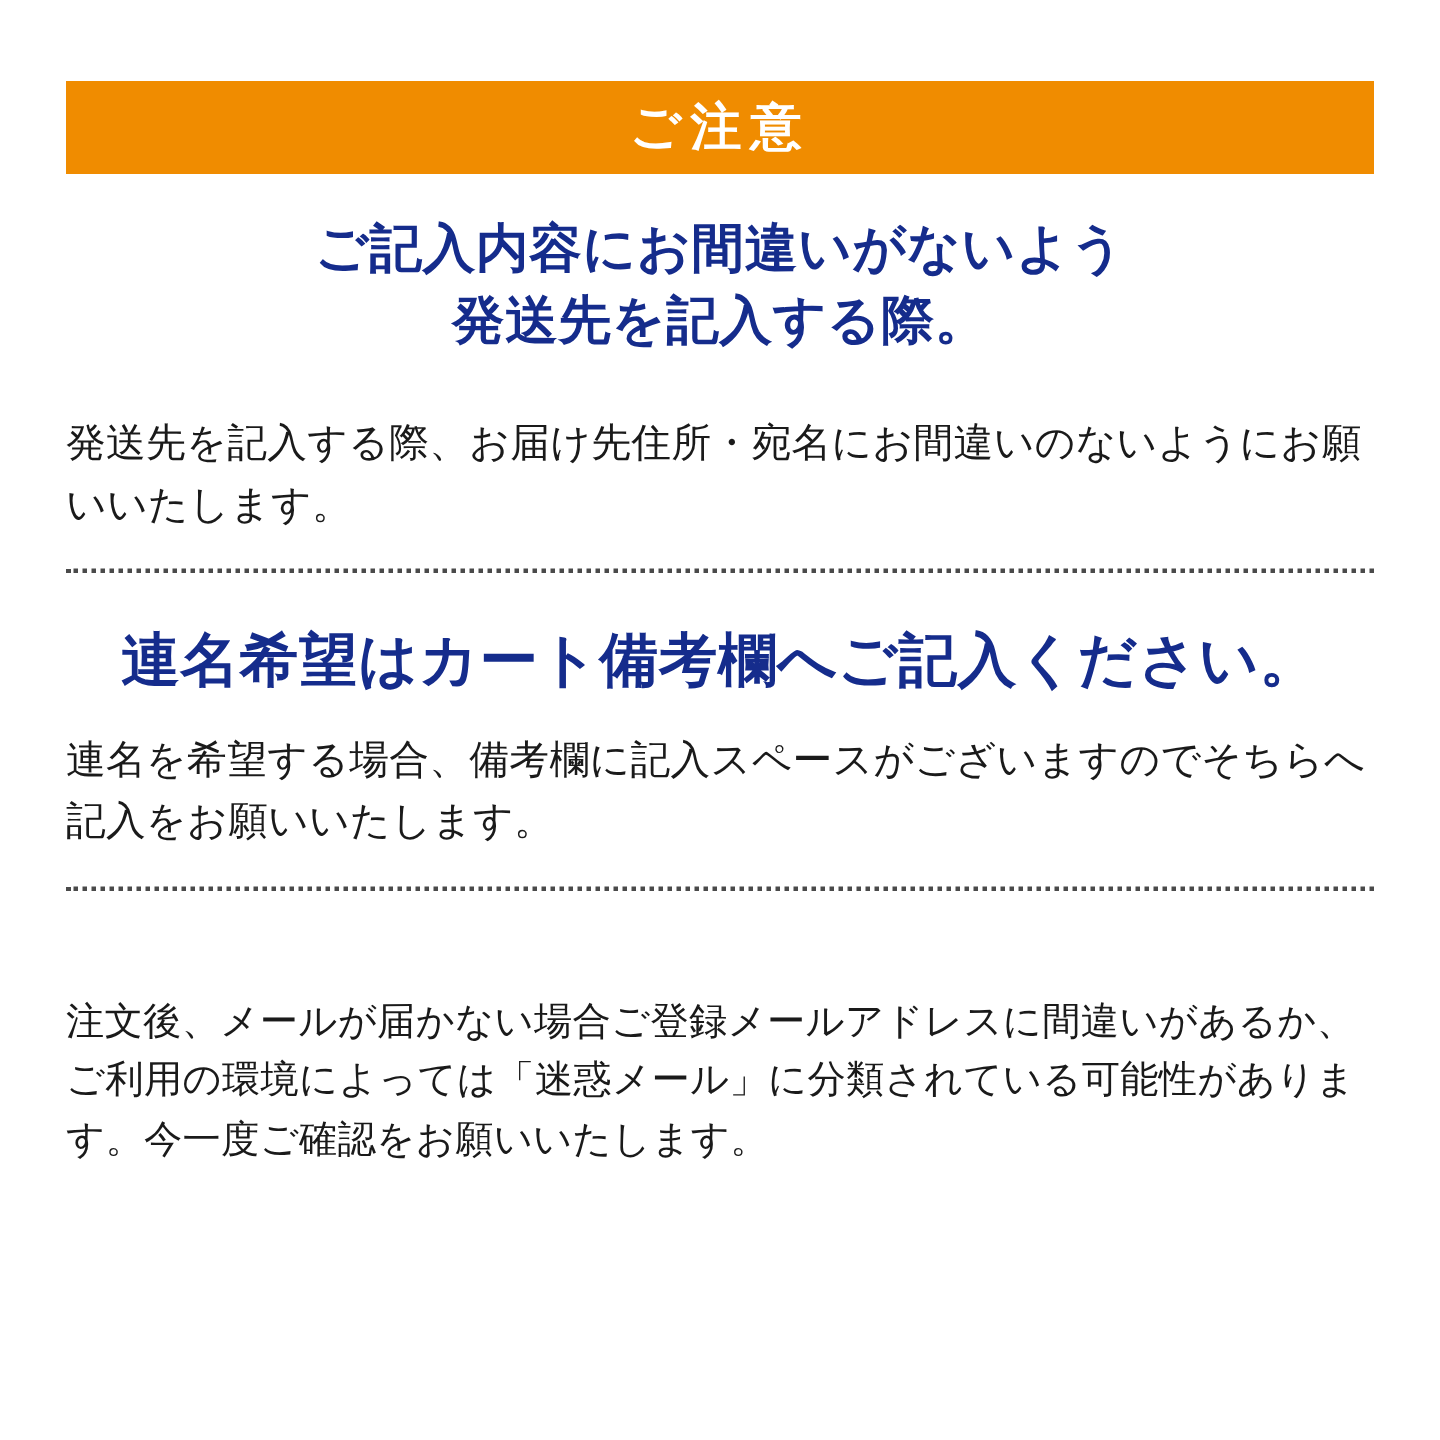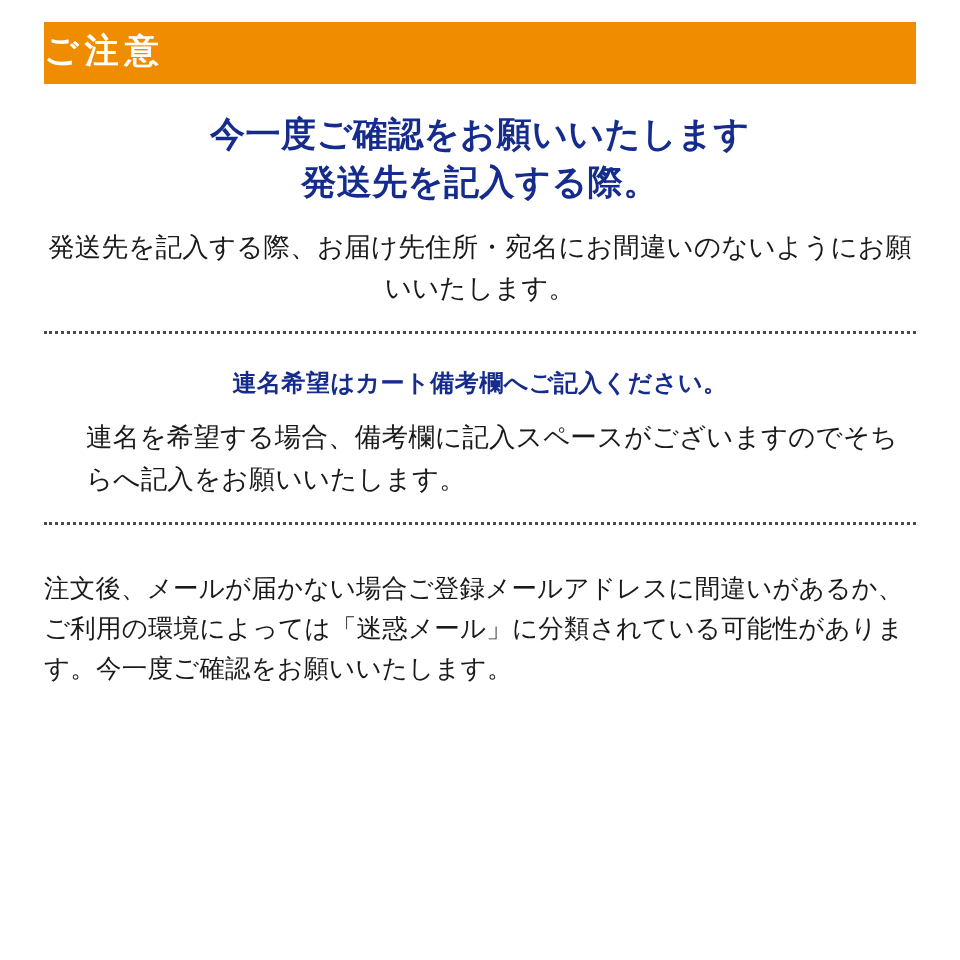--- a/index.html
+++ b/index.html
@@ -16,26 +16,26 @@
   .page {
     position: relative;
     width: 960px;
     height: 960px;
     box-sizing: border-box;
     padding: 0 44px;
     background: #ffffff;
   }
   
   .notice-banner {
-    margin-top: 22px;
+    margin-top: 54px;
     height: 62px;
     background: #F08C00;
     display: flex;
     align-items: center;
-    font-family: Liberation Mono, monospace;
+    justify-content: center;
   }
   .notice-banner-text {
     color: #ffffff;
     font-size: 34px;
     font-weight: bold;
     letter-spacing: 6px;
     line-height: 1;
   }
 
   
@@ -46,59 +46,59 @@
     color: #152C8C;
     font-weight: bold;
     text-align: center;
     line-height: 1.38;
     letter-spacing: 0.5px;
   }
   .heading-lg {
     font-size: 35px;
   }
   .heading-md {
-    font-size: 24px;
+    font-size: 39px;
   }
   .section-body {
     color: #1a1a1a;
     font-size: 26.5px;
     line-height: 1.56;
     letter-spacing: 0.2px;
     margin-top: 16px;
   }
   .section-body.small {
     font-size: 25.5px;
   }
 
   
   .separator {
     height: 0;
     border-top: 3px dotted #2b2b2b;
     margin: 22px 0 0 0;
     opacity: 0.85;
   }
 
-  .sec1 .section-body { margin-top: 20px; text-align: center; }
+  .sec1 .section-body { margin-top: 36px; }
   .sec2 { padding-top: 32px; }
-  .sec2 .section-body { margin-top: 18px; margin-left: 42px; }
+  .sec2 .section-body { margin-top: 18px; }
   .sec3 { padding-top: 34px; }
-  .sec3 .section-body { margin-top: 10px; }
+  .sec3 .section-body { margin-top: 34px; }
 </style>
 </head>
 <body>
 
 <div class="page">
 
   <div class="notice-banner">
     <div class="notice-banner-text">ご注意</div>
   </div>
 
   <div class="section sec1">
     <div class="section-heading heading-lg">
-      <div>今一度ご確認をお願いいたします</div>
+      <div>ご記入内容にお間違いがないよう</div>
       <div>発送先を記入する際。</div>
     </div>
     <div class="section-body">発送先を記入する際、お届け先住所・宛名にお間違いのないようにお願いいたします。</div>
   </div>
 
   <div class="separator"></div>
 
   <div class="section sec2">
     <div class="section-heading heading-md">連名希望はカート備考欄へご記入ください。</div>
     <div class="section-body">連名を希望する場合、備考欄に記入スペースがございますのでそちらへ記入をお願いいたします。</div>

